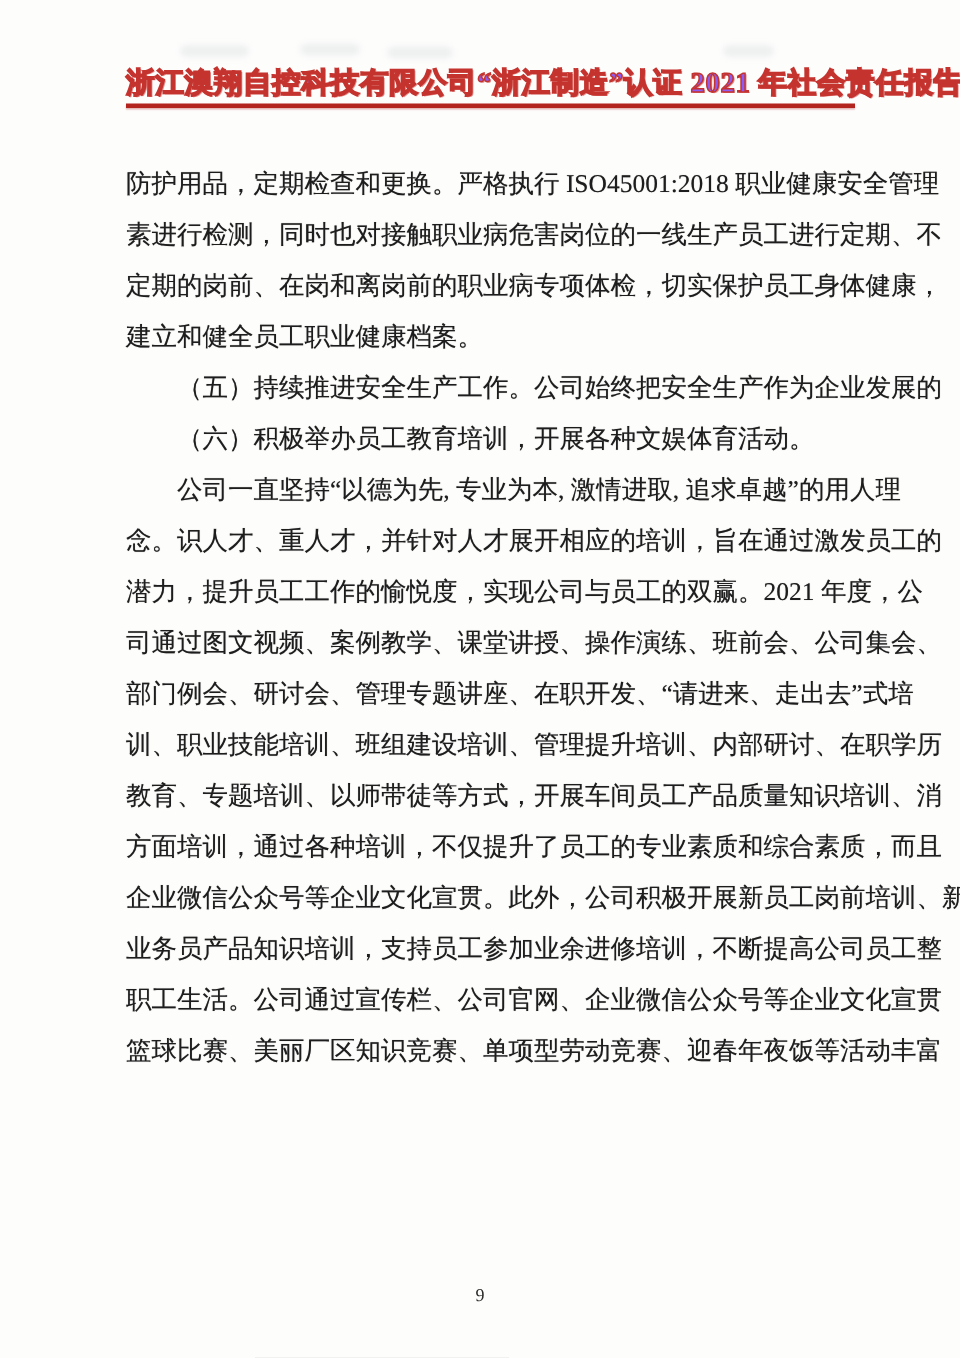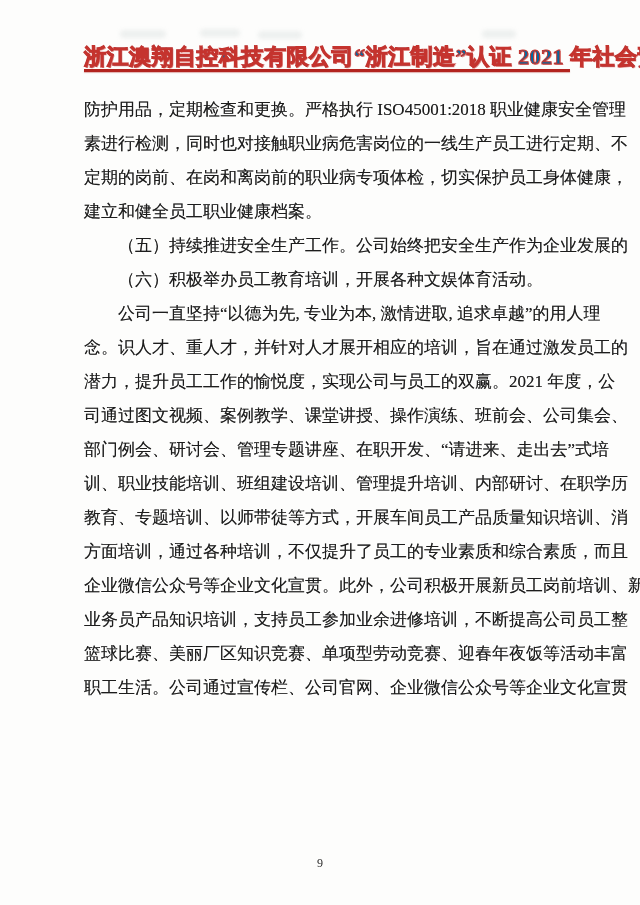--- a/index.html
+++ b/index.html
@@ -22,40 +22,40 @@
   }
   .header {
     position: absolute;
     left: 84px;
     width: 486px;
     top: 42px;
     display: flex;
     justify-content: space-between;
     align-items: baseline;
     font-weight: bold;
-    font-size: 22px;
+    font-size: 19px;
     letter-spacing: 0.5px;
     white-space: nowrap;
-    color: #0369a1;
+    color: #8b5cf6;
     -webkit-text-stroke: 1px #c5332e;
     text-shadow: 1px 1px 0 #e3908c;
   }
   .header-rule {
     position: absolute;
     left: 84px;
     width: 486px;
     top: 69px;
     height: 3px;
     background: #b3241f;
     box-shadow: 0 1px 1px rgba(179, 36, 31, 0.35);
   }
   .body-text {
     position: absolute;
     left: 84px;
-    top: 93px;
+    top: 106px;
     width: 486px;
     font-size: 17px;
     color: #1d1d1d;
     text-shadow: 0 0 0.5px rgba(30, 30, 30, 0.55);
   }
   .line {
     height: 34px;
     line-height: 34px;
     white-space: nowrap;
   }
@@ -97,19 +97,19 @@
       <div class="line indent">公司一直坚持“以德为先, 专业为本, 激情进取, 追求卓越”的用人理</div>
       <div class="line">念。识人才、重人才，并针对人才展开相应的培训，旨在通过激发员工的</div>
       <div class="line">潜力，提升员工工作的愉悦度，实现公司与员工的双赢。2021 年度，公</div>
       <div class="line">司通过图文视频、案例教学、课堂讲授、操作演练、班前会、公司集会、</div>
       <div class="line">部门例会、研讨会、管理专题讲座、在职开发、“请进来、走出去”式培</div>
       <div class="line">训、职业技能培训、班组建设培训、管理提升培训、内部研讨、在职学历</div>
       <div class="line">教育、专题培训、以师带徒等方式，开展车间员工产品质量知识培训、消</div>
       <div class="line">方面培训，通过各种培训，不仅提升了员工的专业素质和综合素质，而且</div>
       <div class="line">企业微信公众号等企业文化宣贯。此外，公司积极开展新员工岗前培训、新</div>
       <div class="line">业务员产品知识培训，支持员工参加业余进修培训，不断提高公司员工整</div>
+      <div class="line">职工生活。公司通过宣传栏、公司官网、企业微信公众号等企业文化宣贯</div>
       <div class="line">篮球比赛、美丽厂区知识竞赛、单项型劳动竞赛、迎春年夜饭等活动丰富</div>
-      <div class="line">职工生活。公司通过宣传栏、公司官网、企业微信公众号等企业文化宣贯</div>
     </div>
 
   <div class="page-number">9</div>
 
 </div>
 
 </body></html>

